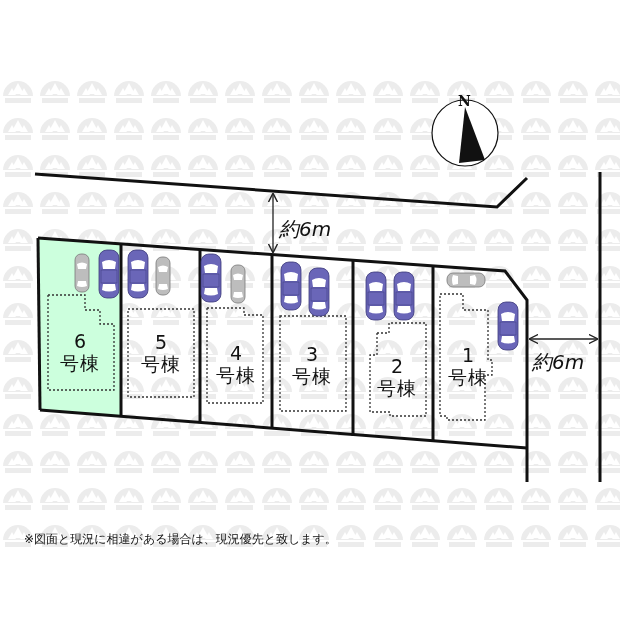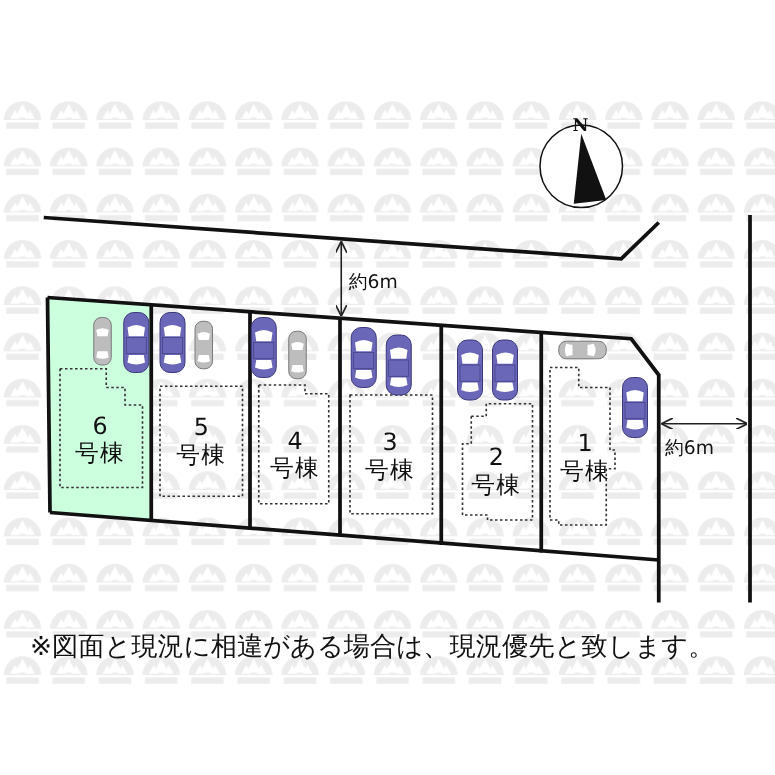--- a/index.html
+++ b/index.html
@@ -4,22 +4,22 @@
 <style>
   html, body { margin:0; padding:0; background:#ffffff; }
   body { width:620px; height:620px; position:relative; overflow:hidden;
          font-family:"DejaVu Sans", "Liberation Sans", sans-serif; }
   .frame { position:absolute; left:0; top:68px; width:620px; height:490px; overflow:hidden; }
   .watermark { position:absolute; inset:0; }
   svg.plan { position:absolute; left:0; top:0; width:620px; height:620px; }
   .lbl { position:absolute; color:#111; font-family:"DejaVu Sans", "Liberation Sans", sans-serif; }
   .lot-num { font-size:19px; text-align:center; line-height:22px; }
   .lot-unit { font-size:19px; text-align:center; line-height:22px; letter-spacing:1px; }
-  .dim { font-size:15px; }
-  .note { font-size:21px; white-space:nowrap; }
+  .dim { font-size:20px;font-style:italic; }
+  .note { font-size:12px; white-space:nowrap;margin-top:28px; }
 </style>
 </head>
 <body>
 
 <div class="frame">
   <svg class="watermark" width="620" height="490">
     <defs>
       <pattern id="wm" x="0" y="6" width="37" height="37" patternUnits="userSpaceOnUse">
         <path d="M3,22 A15,15 0 0,1 33,22 Z" fill="#ececec"></path>
         <path d="M12,20 L18,9 L24,20 Z" fill="#ffffff"></path>

